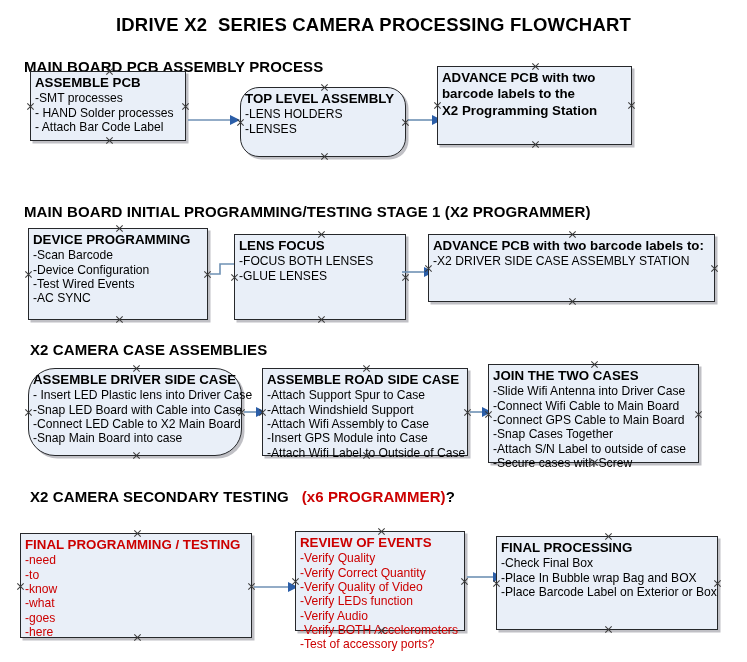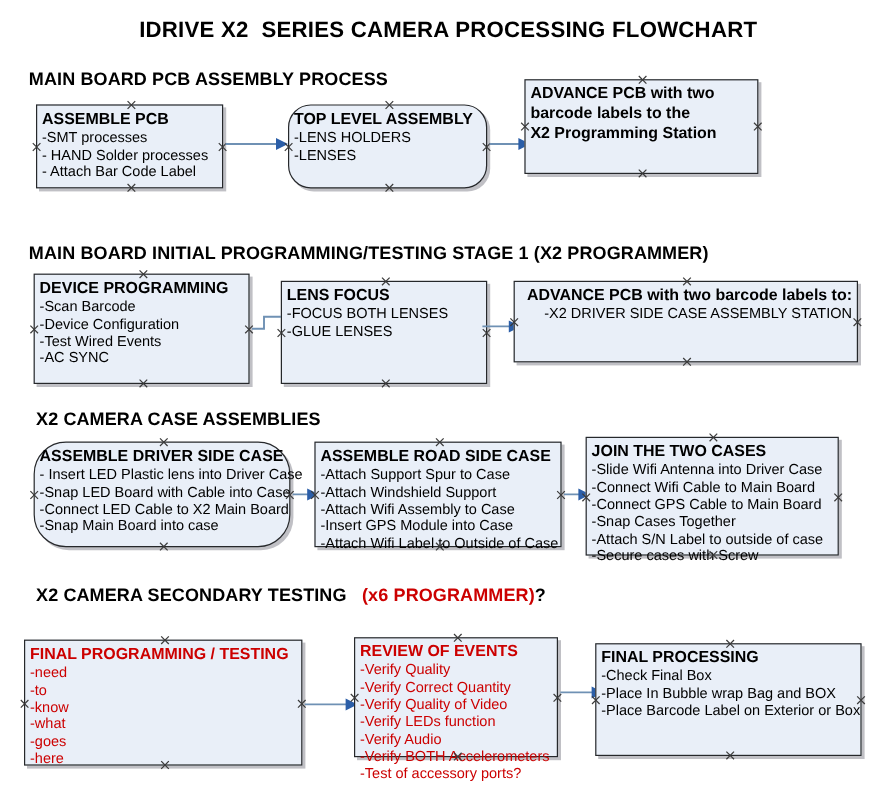--- a/index.html
+++ b/index.html
@@ -105,21 +105,21 @@
 </style>
 </head>
 <body>
 
 <div id="canvas">
 
   <div class="doc-title">IDRIVE X2  SERIES CAMERA PROCESSING FLOWCHART</div>
 
   <div class="section-title" style="left:24px; top:58px;">MAIN BOARD PCB ASSEMBLY PROCESS</div>
 
-  <div class="node" style="left:30px; top:87px; width:156px; height:70px;">
+  <div class="node" style="left:30px; top:71px; width:156px; height:70px;">
     <div class="n-title">ASSEMBLE PCB</div>
     <div class="n-line">-SMT processes</div>
     <div class="n-line">- HAND Solder processes</div>
     <div class="n-line">- Attach Bar Code Label</div>
     <span class="handle" style="left:74px;  top:-5px;"></span>
     <span class="handle" style="left:74px;  bottom:-5px;"></span>
     <span class="handle" style="left:-5px;  top:30px;"></span>
     <span class="handle" style="right:-5px; top:30px;"></span>
   </div>
 
@@ -180,21 +180,21 @@
     <span class="handle" style="left:82px;  bottom:-5px;"></span>
     <span class="handle" style="left:-5px;  top:38px;"></span>
     <span class="handle" style="right:-5px; top:38px;"></span>
   </div>
 
   <svg class="conn" style="left:400px; top:264px; width:38px; height:16px;">
     <line x1="2" y1="8" x2="26" y2="8"></line>
     <polygon points="24,3 34,8 24,13"></polygon>
   </svg>
 
-  <div class="node" style="left:428px; top:234px; width:287px; height:68px;text-align:right;">
+  <div class="node" style="left:428px; top:234px; width:287px; height:68px;">
     <div class="n-title">ADVANCE PCB with two barcode labels to:</div>
     <div class="n-line">-X2 DRIVER  SIDE  CASE  ASSEMBLY STATION</div>
     <span class="handle" style="left:139px; top:-5px;"></span>
     <span class="handle" style="left:139px; bottom:-5px;"></span>
     <span class="handle" style="left:-5px;  top:29px;"></span>
     <span class="handle" style="right:-5px; top:29px;"></span>
   </div>
 
   <div class="section-title" style="left:30px; top:341px;">X2 CAMERA CASE ASSEMBLIES</div>
 

